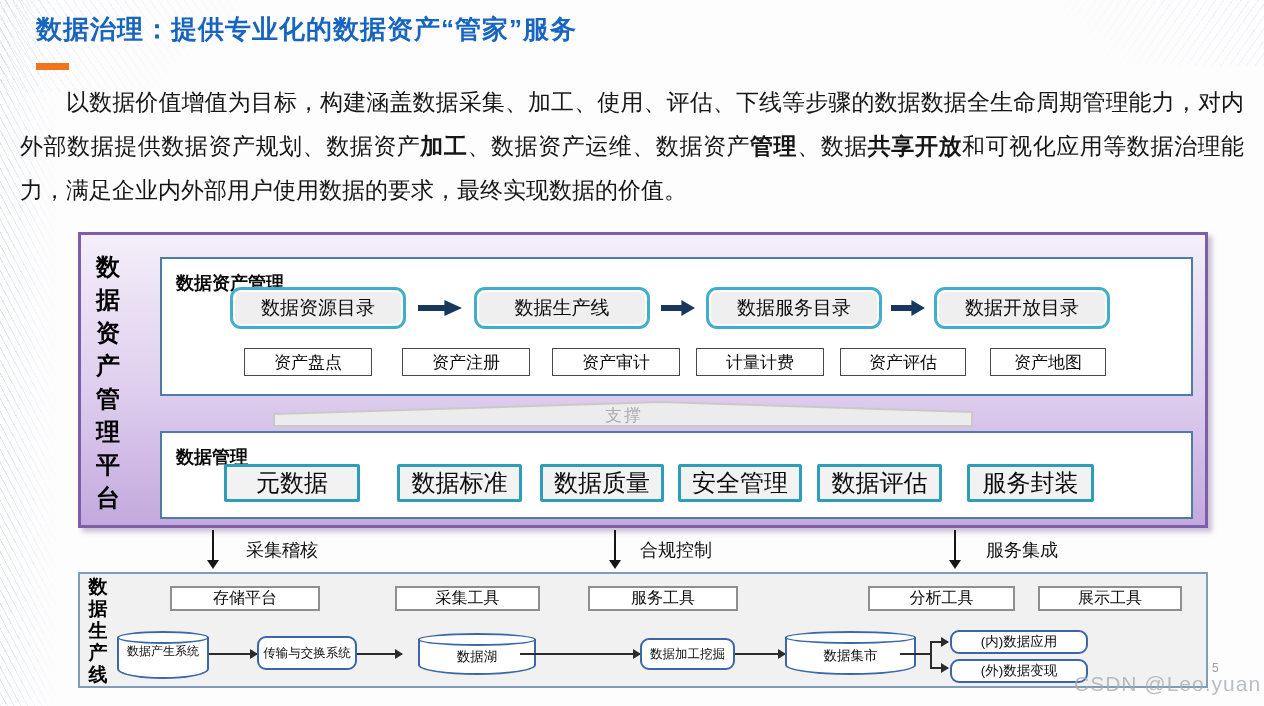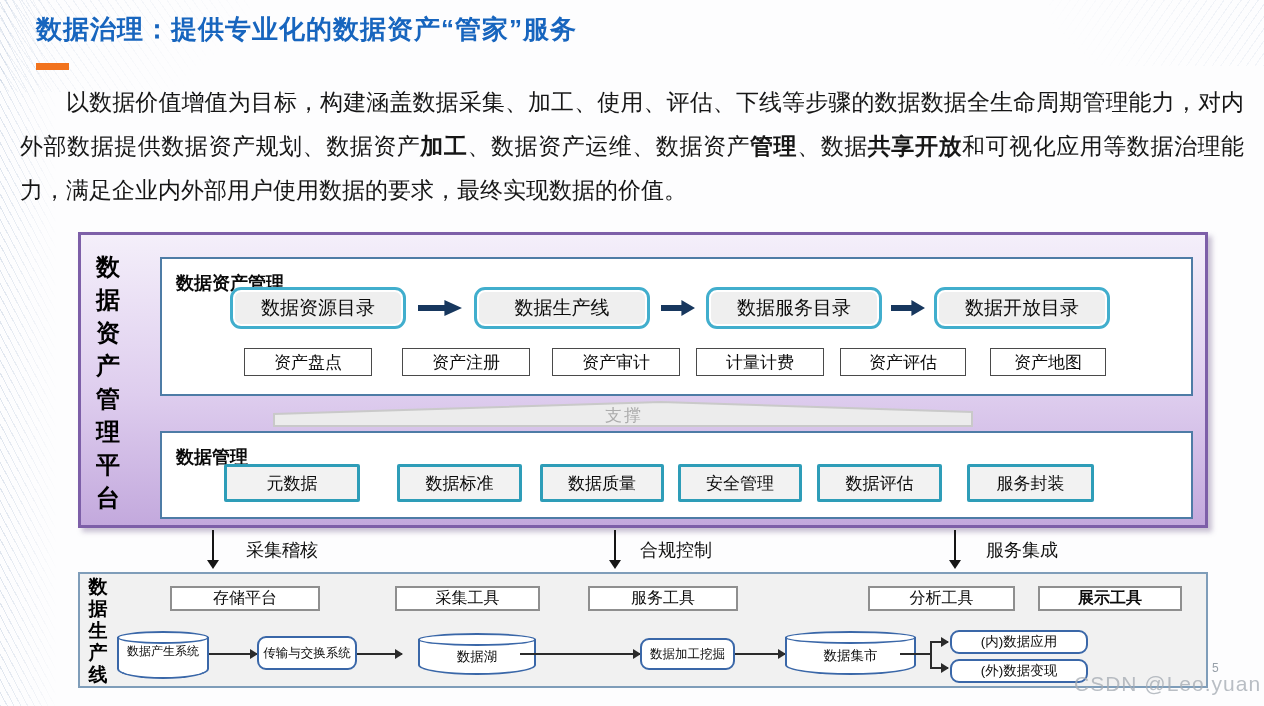--- a/index.html
+++ b/index.html
@@ -62,21 +62,21 @@
   .flow-arrow { position:absolute; top:41px; height:16px; }
   .func {
     position:absolute; top:89px; height:28px; background:#fff; border:1.5px solid #4a4a4a;
     display:flex; align-items:center; justify-content:center; font-size:17px; color:#0b0b0b;
   }
   #support { position:absolute; left:192px; top:166px; width:700px; height:26px; }
   #support-label { position:absolute; left:332px; top:3px; font-size:17px; color:#ACACAC; letter-spacing:2px; }
   #data-box { left:79px; top:196px; width:1033px; height:88px; }
   .module {
     position:absolute; top:31px; height:38px; background:#F2F2F2; border:3px solid #2E9DB8; border-radius:2px;
-    display:flex; align-items:center; justify-content:center; font-size:17px; color:#0b0b0b;
+    display:flex; align-items:center; justify-content:center; font-size:24px; color:#0b0b0b;
   }
 
   
   .varrow { position:absolute; top:530px; width:2px; height:30px; background:#151515; z-index:2; }
   .varrow::after {
     content:""; position:absolute; left:-5px; top:100%;
     border-left:6px solid transparent; border-right:6px solid transparent; border-top:9px solid #151515;
   }
   .conn-label { position:absolute; top:538px; font-size:18px; color:#111; z-index:2; }
 
@@ -174,21 +174,21 @@
 <div class="conn-label" style="left:640px;">合规控制</div>
 <div class="conn-label" style="left:986px;">服务集成</div>
 
 <div id="prod">
   <div id="prod-label" class="vlabel">数据生产线</div>
 
   <div class="tool" style="left:42px;  width:150px;">存储平台</div>
   <div class="tool" style="left:267px; width:145px;">采集工具</div>
   <div class="tool" style="left:460px; width:150px;">服务工具</div>
   <div class="tool" style="left:740px; width:147px;">分析工具</div>
-  <div class="tool" style="left:910px; width:144px;font-weight:bold;">展示工具</div>
+  <div class="tool" style="left:910px; width:144px;">展示工具</div>
 
   <div class="cyl" style="left:37px; top:57px; width:92px; height:48px;">
     <div class="cyl-top"></div>
     <div class="cyl-body"></div>
     <div class="cyl-label" style="top:13px; font-size:12px; line-height:14px;">数据产生系统</div>
   </div>
   <div class="harrow" style="left:129px; top:79px; width:48px;"></div>
 
   <div class="pill" style="left:177px; top:62px; width:100px; height:34px;">传输与交换系统</div>
   <div class="harrow" style="left:277px; top:79px; width:45px;"></div>

